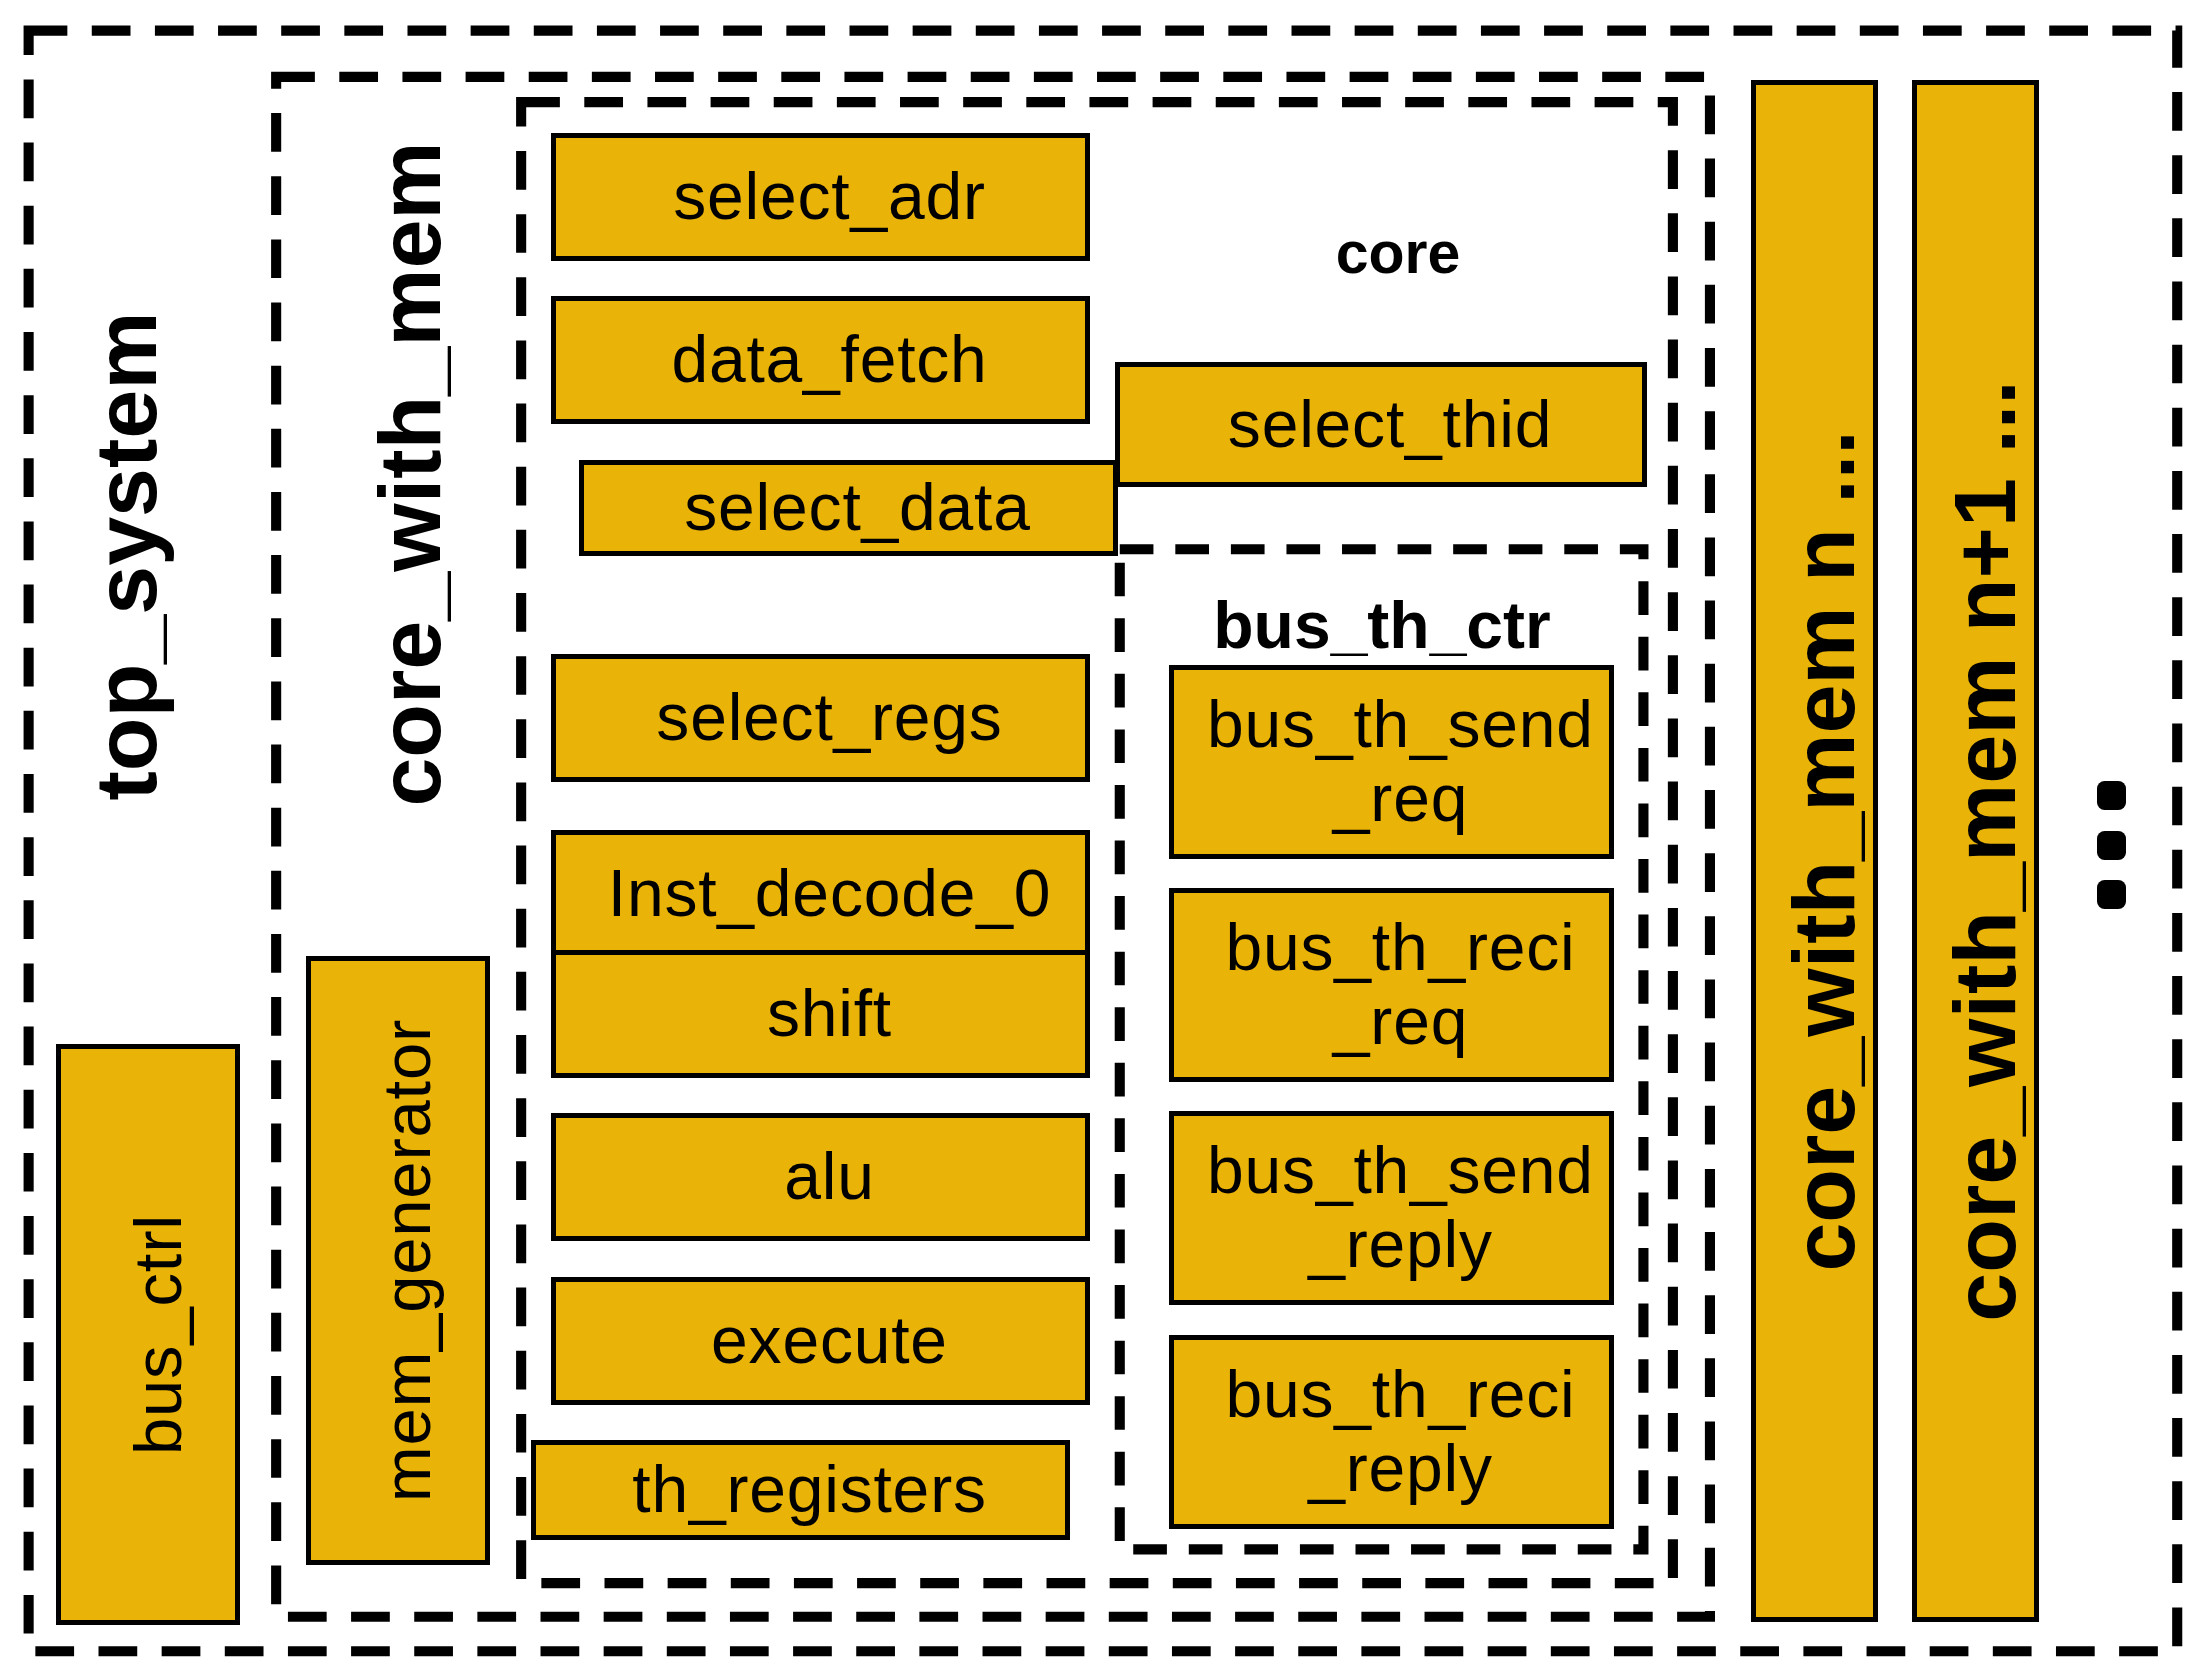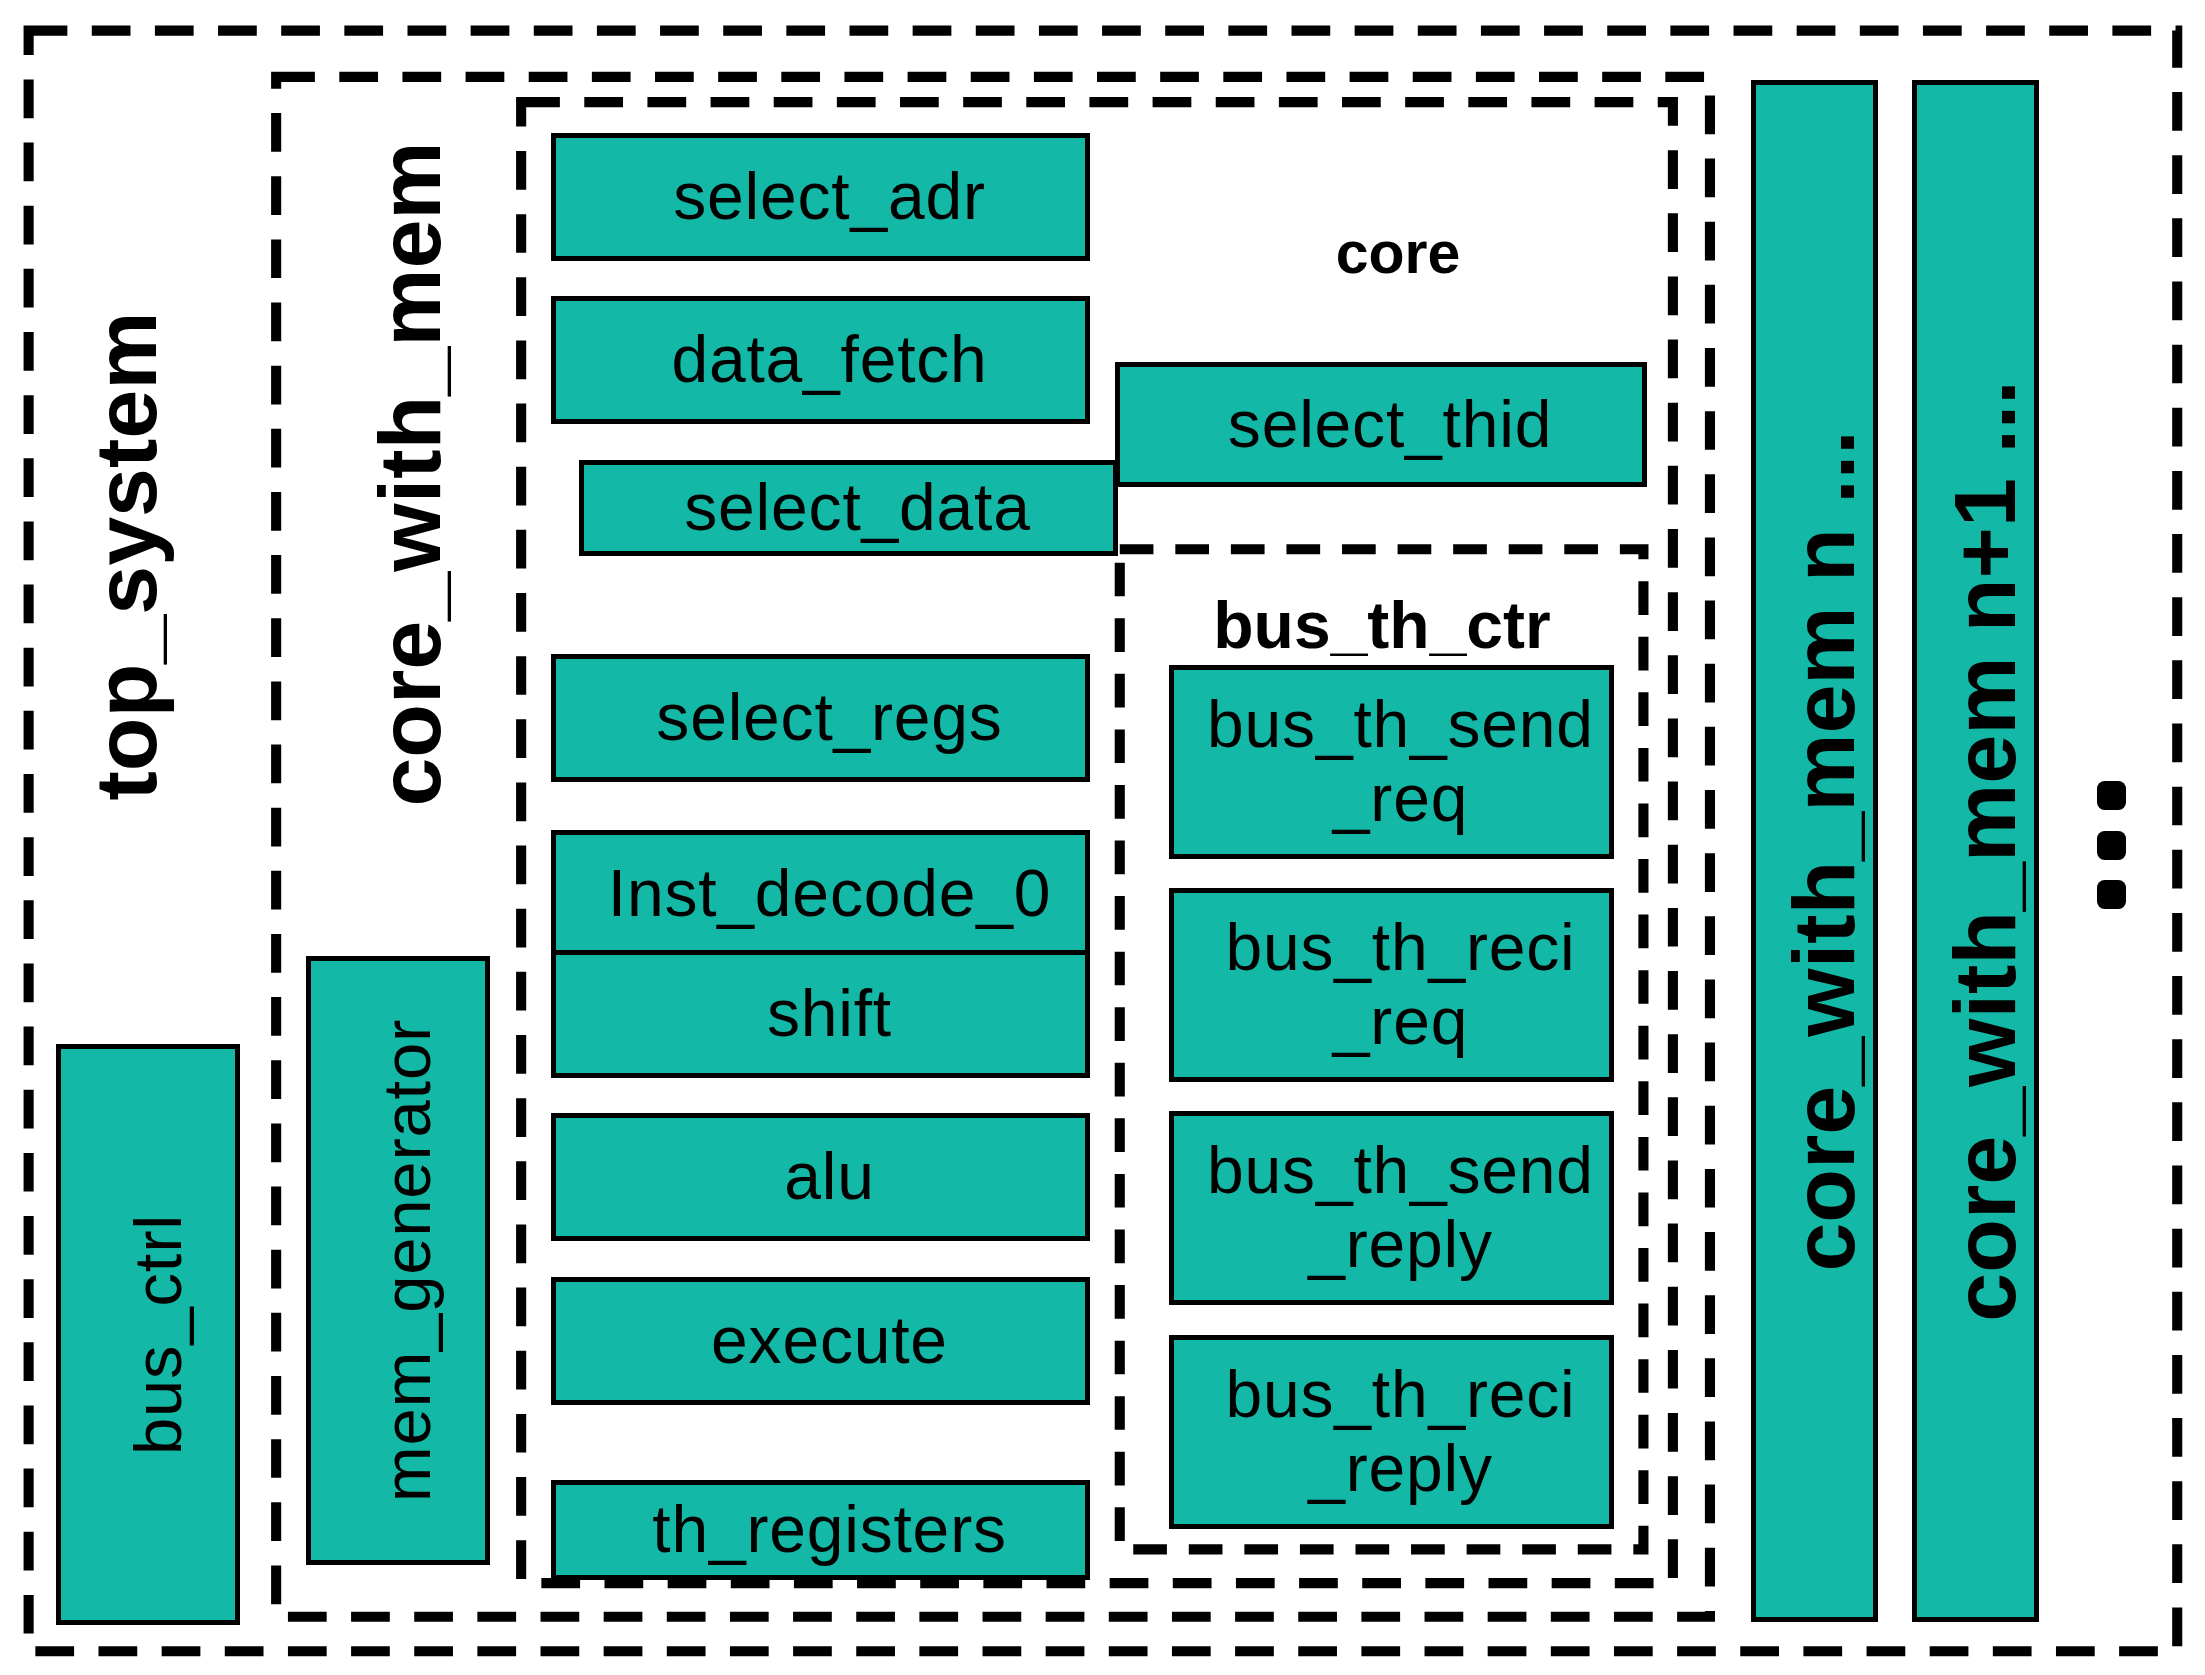--- a/index.html
+++ b/index.html
@@ -2,21 +2,21 @@
 <html style="font-size:13.5px"><head>
 <meta charset="utf-8">
 <style>
   html,body{margin:0;padding:0;background:#ffffff;}
   .canvas{
     position:relative;width:2205px;height:1676px;background:#ffffff;
     font-family:"Liberation Sans",sans-serif;color:#000;overflow:hidden;
   }
   .layer{position:absolute;left:0;top:0;width:2205px;height:1676px;}
   .box{
-    position:absolute;box-sizing:border-box;border:5.9px solid #000;background:#14b8a6;padding-left:18px;
+    position:absolute;box-sizing:border-box;border:5.9px solid #000;background:#eab308;padding-left:18px;
   }
   .blk{
     display:flex;align-items:center;justify-content:center;
     font-size:66px;line-height:1.12;text-align:center;white-space:pre-line;
     letter-spacing:0.8px;
   }
   .vbox{display:flex;align-items:center;justify-content:center;}
   .vtext{transform:rotate(-90deg);white-space:nowrap;font-size:67px;letter-spacing:0.8px;}
   .vtext-bold{transform:rotate(-90deg);white-space:nowrap;font-weight:700;}
   .lbl{
@@ -56,21 +56,21 @@
   <div class="lbl bold fs90" style="left:1398px;top:253px;">core</div>
 
   <div class="box blk" style="left:551px;top:133px;width:539px;height:128px;">select_adr</div>
   <div class="box blk" style="left:551px;top:296px;width:539px;height:128px;">data_fetch</div>
   <div class="box blk" style="left:579px;top:460px;width:539px;height:96px;">select_data</div>
   <div class="box blk" style="left:551px;top:623px;width:539px;height:128px;margin-top:31px;">select_regs</div>
   <div class="box blk" style="left:551px;top:830px;width:539px;height:128px;">Inst_decode_0</div>
   <div class="box blk" style="left:551px;top:950px;width:539px;height:128px;">shift</div>
   <div class="box blk" style="left:551px;top:1113px;width:539px;height:128px;">alu</div>
   <div class="box blk" style="left:551px;top:1277px;width:539px;height:128px;">execute</div>
-  <div class="box blk" style="left:551px;top:1440px;width:539px;height:100px;margin-top:40px;">th_registers</div>
+  <div class="box blk" style="left:531px;top:1440px;width:539px;height:100px;">th_registers</div>
 
   <div class="box blk" style="left:1115px;top:362px;width:532px;height:125px;">select_thid</div>
 
   <div class="lbl bold fs78" style="left:1382px;top:625px;">bus_th_ctr</div>
 
   <div class="box blk" style="left:1169px;top:665px;width:445px;height:194px;">bus_th_send
 _req</div>
   <div class="box blk" style="left:1169px;top:888px;width:445px;height:194px;">bus_th_reci
 _req</div>
   <div class="box blk" style="left:1169px;top:1111px;width:445px;height:194px;">bus_th_send

